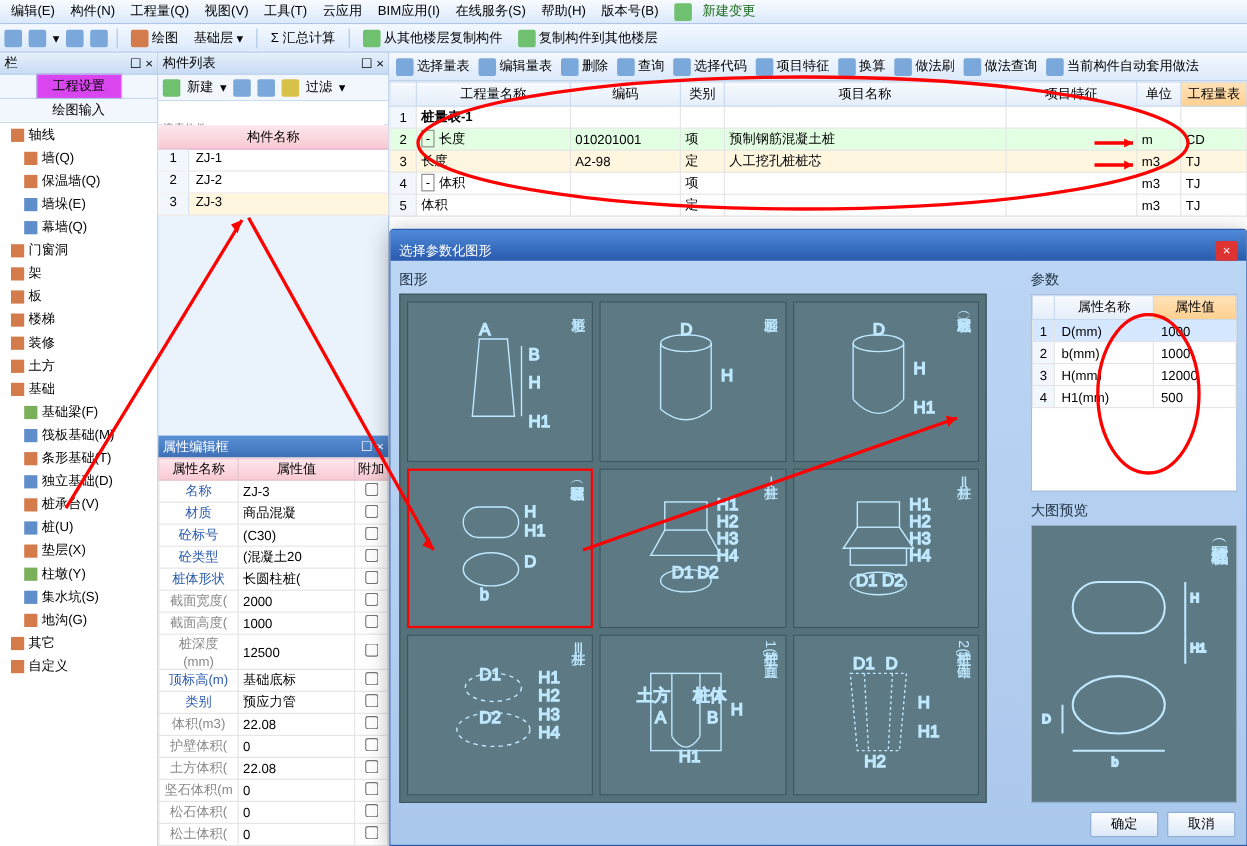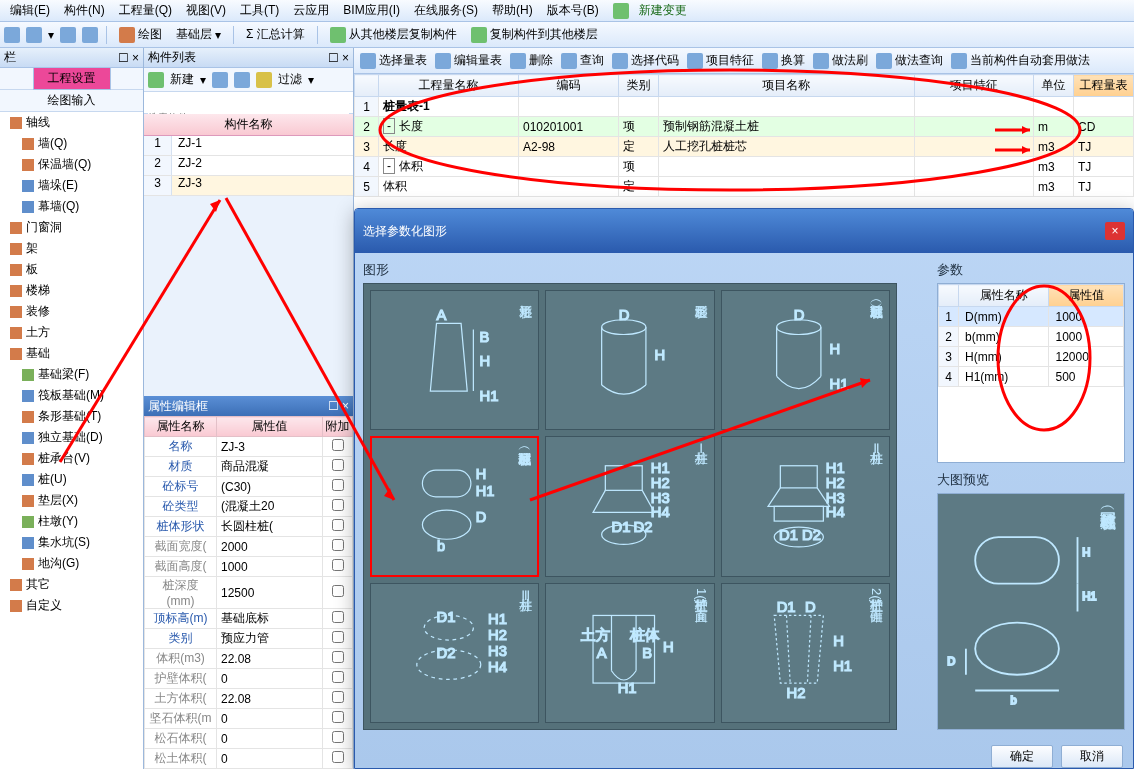--- a/index.html
+++ b/index.html
@@ -11,21 +11,21 @@
 .toolbar .sep { width:1px; height:18px; background:#a9c3e6; margin:0 2px; }
 .tb-btn { display:flex; align-items:center; gap:3px; padding:1px 4px; }
 .ic { width:16px; height:16px; display:inline-block; background:#7ba8da; border-radius:2px; }
 .ic.g { background:#6fc06f; }
 .ic.r { background:#d37b4a; }
 .ic.y { background:#d8c149; }
 .layout { display:flex; height:721px; }
 .leftcol { width:144px; background:#eaf2fc; border-right:1px solid #9cb8dc; display:flex; flex-direction:column; }
 .panel-head { height:20px; background:linear-gradient(#e6f0fb,#c8dbf4); border-bottom:1px solid #a9c3e6; display:flex; align-items:center; justify-content:space-between; padding:0 4px; font-size:11px; }
 .btnrow { height:22px; display:flex; align-items:center; justify-content:center; background:#f2f7fe; border-bottom:1px solid #c7d8ef; }
-.btnrow span { padding:2px 14px; border:1px solid #a9c3e6; background:#ec4899; }
+.btnrow span { padding:2px 14px; border:1px solid #a9c3e6; background:#d946ef; }
 .drawbtn { height:22px; display:flex; align-items:center; justify-content:center; background:#f2f7fe; border-bottom:1px solid #c7d8ef; }
 .tree { flex:1; background:#fff; overflow:auto; font-size:12px; }
 .tree .item { padding:2px 4px 2px 10px; display:flex; align-items:center; gap:4px; }
 .tree .sub { padding-left:22px; }
 .tree .ti { width:12px; height:12px; background:#d37b4a; display:inline-block; }
 .tree .ti.b { background:#5f8ecb; }
 .tree .ti.g { background:#7ab05a; }
 .midcol { width:210px; background:#eaf2fc; border-right:1px solid #9cb8dc; display:flex; flex-direction:column; }
 .mid-tools { height:24px; display:flex; align-items:center; gap:6px; padding:0 4px; background:#f2f7fe; border-bottom:1px solid #c7d8ef; }
 .search { height:22px; padding:0 4px; background:#fff; border-bottom:1px solid #c7d8ef; }
@@ -50,21 +50,21 @@
 .r-toolbar span { display:flex; align-items:center; gap:3px; }
 .qty-grid { background:#fff; }
 .qty-grid table { width:100%; border-collapse:collapse; }
 .qty-grid th { height:22px; background:linear-gradient(#f7fafe,#e4edf9); border:1px solid #c7d8ef; font-weight:normal; }
 .qty-grid th.last { background:linear-gradient(#ffe2b8,#ffd090); }
 .qty-grid td { height:20px; border:1px solid #e4e4e4; padding:0 4px; }
 .qty-grid td.n { width:24px; text-align:center; background:#f2f7fe; }
 .qty-grid tr.green td { background:#e3ffe3; }
 .qty-grid tr.yel td { background:#fff6e0; }
 .modal { position:absolute; left:0; top:160px; right:0; bottom:0; background:linear-gradient(#bcd6f5,#aac8ec); border:1px solid #2a5aad; border-radius:4px 4px 0 0; box-shadow:0 4px 20px rgba(0,0,0,.3); display:flex; flex-direction:column; }
-.modal-title { height:44px; background:linear-gradient(#4f8ad8,#2a5aad); color:#fff; display:flex; align-items:center; justify-content:space-between; padding:0 8px; font-size:13px; border-radius:3px 3px 0 0; }
+.modal-title { height:28px; background:linear-gradient(#4f8ad8,#2a5aad); color:#fff; display:flex; align-items:flex-end; justify-content:space-between; padding:0 8px; font-size:13px; border-radius:3px 3px 0 0; }
 .modal-title .close { width:20px; height:18px; background:#d33; color:#fff; display:flex; align-items:center; justify-content:center; border-radius:2px; cursor:pointer; }
 .modal-body { flex:1; display:flex; padding:8px; gap:8px; overflow:hidden; }
 .shapes-panel { flex:1; display:flex; flex-direction:column; }
 .panel-label { color:#234; margin-bottom:4px; font-size:13px; }
 .shapes-grid { flex:1; background:#55717a; border:1px solid #3d5560; padding:6px; display:grid; grid-template-columns:repeat(3,1fr); grid-template-rows:repeat(3,1fr); gap:6px; }
 .shape-cell { background:#5d7a84; border:1px solid #3d5560; position:relative; display:flex; align-items:center; justify-content:center; color:#cfe; font-size:11px; }
 .shape-cell.sel { border:2px solid #f00; }
 .shape-cell .cn { position:absolute; right:4px; top:4px; writing-mode:vertical-rl; color:#bfe8ff; font-size:13px; }
 .shape-cell svg { width:80%; height:80%; }
 .right-panels { width:220px; display:flex; flex-direction:column; gap:8px;padding-left:32px; }
@@ -72,21 +72,21 @@
 .param-panel { height:180px; }
 .preview-panel { flex:1; }
 .param-panel table { width:100%; border-collapse:collapse; }
 .param-panel th { height:22px; background:linear-gradient(#f7fafe,#e4edf9); border:1px solid #c7d8ef; font-weight:normal; }
 .param-panel th.val { background:linear-gradient(#ffe2b8,#ffd090); }
 .param-panel td { height:20px; border:1px solid #e4e4e4; padding:0 6px; }
 .param-panel td.n { width:20px; text-align:center; background:#f2f7fe; }
 .param-panel tr.sel td { background:#d6e8ff; }
 .preview-body { flex:1; background:#5d7a84; position:relative; }
 .preview-body .cn { position:absolute; right:6px; top:6px; writing-mode:vertical-rl; color:#bfe8ff; font-size:16px; }
-.modal-footer { height:30px; display:flex; justify-content:flex-end; align-items:flex-end; gap:8px; padding:0 10px;margin-left:40px; }
+.modal-footer { height:30px; display:flex; justify-content:flex-end; align-items:flex-start; gap:8px; padding:0 10px;margin-left:40px; }
 .modal-footer button { padding:2px 18px; background:linear-gradient(#fcfdff,#dce8f7); border:1px solid #8faed4; border-radius:2px; }
 
 .anno { position:absolute; left:0; top:0; width:1134px; height:769px; pointer-events:none; }
 </style>
 </head>
 <body>
 
 <div class="menubar">
   <span>编辑(E)</span>
   <span>构件(N)</span>

